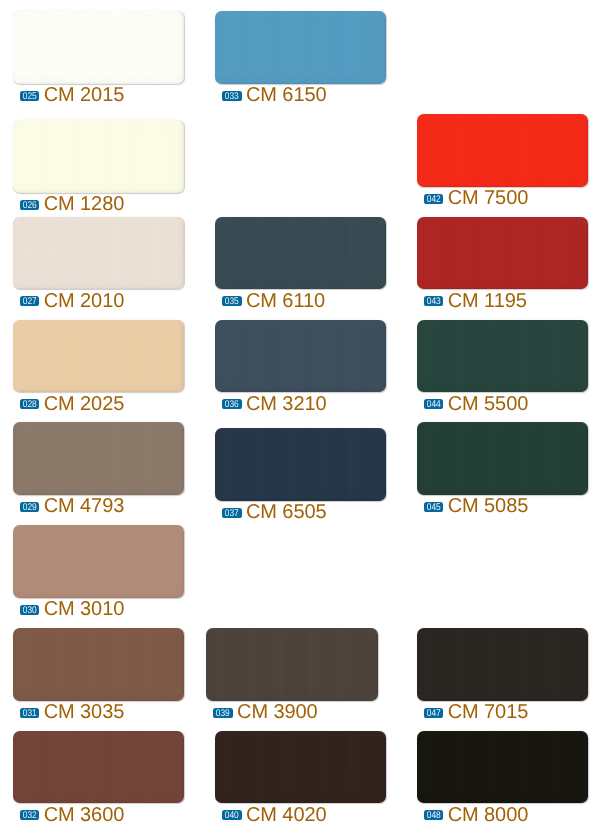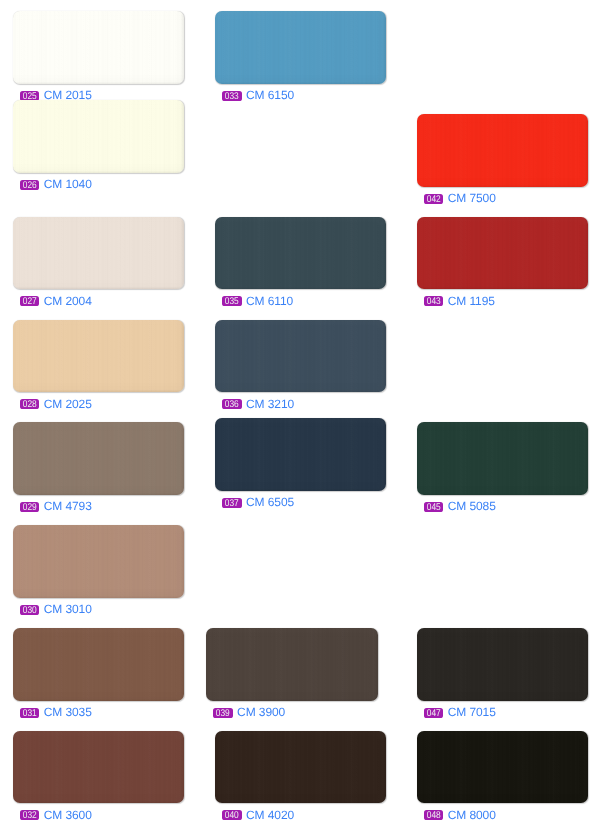--- a/index.html
+++ b/index.html
@@ -54,79 +54,79 @@
   }
 
   .label{
     position:absolute;left:7.3px;top:77.1px;height:15px;
     white-space:nowrap;
   }
   .badge{
     position:absolute;left:0;top:2.6px;
     box-sizing:border-box;
     width:19.6px;height:10px;border-radius:2.6px;
-    background:#a21caf;
+    background:#0369a1;
     color:#efefef;
     font-family:"Liberation Sans",sans-serif;
     font-size:9.8px;line-height:10px;
     text-align:center;
     overflow:hidden;
   }
   .badge > span{
     display:block;
     transform:scaleX(0.855) translateY(1.4px);
     transform-origin:center;
   }
   .name{
     position:absolute;left:23.8px;top:0;
-    font-size:12px;
+    font-size:20px;
     letter-spacing:-0.09px;
     line-height:15px;
-    color:#3b82f6;
+    color:#a16207;
   }
 </style>
 </head>
 <body>
 
 <div class="sheet">
 
   <div class="swatch-cell" style="left:12.6px;top:11.2px">
     <div class="chip" style="background-color: rgb(254, 254, 248);">
       <div class="tex"></div>
       <div class="sheen"></div>
     </div>
     <div class="label">
       <span class="badge">
           <span>025</span>
         </span>
       <span class="name">CM 2015</span>
     </div>
   </div>
-  <div class="swatch-cell" style="left:12.6px;top:100px">
+  <div class="swatch-cell" style="left:12.6px;top:120px">
     <div class="chip" style="background-color: rgb(253, 253, 231);">
       <div class="tex"></div>
       <div class="sheen"></div>
     </div>
     <div class="label">
       <span class="badge">
           <span>026</span>
         </span>
-      <span class="name">CM 1040</span>
+      <span class="name">CM 1280</span>
     </div>
   </div>
   <div class="swatch-cell" style="left:12.6px;top:216.78px">
     <div class="chip" style="background-color: rgb(236, 225, 215);">
       <div class="tex"></div>
       <div class="sheen"></div>
     </div>
     <div class="label">
       <span class="badge">
           <span>027</span>
         </span>
-      <span class="name">CM 2004</span>
+      <span class="name">CM 2010</span>
     </div>
   </div>
   <div class="swatch-cell" style="left:12.6px;top:319.57px">
     <div class="chip" style="background-color: rgb(235, 205, 166);">
       <div class="tex"></div>
       <div class="sheen"></div>
     </div>
     <div class="label">
       <span class="badge">
           <span>028</span>
@@ -212,21 +212,21 @@
       <div class="tex"></div>
       <div class="sheen"></div>
     </div>
     <div class="label">
       <span class="badge">
           <span>036</span>
         </span>
       <span class="name">CM 3210</span>
     </div>
   </div>
-  <div class="swatch-cell" style="left:214.9px;top:418px">
+  <div class="swatch-cell" style="left:214.9px;top:428px">
     <div class="chip" style="background-color: rgb(39, 55, 72);">
       <div class="tex"></div>
       <div class="sheen"></div>
     </div>
     <div class="label">
       <span class="badge">
           <span>037</span>
         </span>
       <span class="name">CM 6505</span>
     </div>
@@ -273,20 +273,32 @@
       <div class="tex"></div>
       <div class="sheen"></div>
     </div>
     <div class="label">
       <span class="badge">
           <span>043</span>
         </span>
       <span class="name">CM 1195</span>
     </div>
   </div>
+  <div class="swatch-cell" style="left:416.6px;top:319.57px">
+    <div class="chip" style="background-color: rgb(39, 69, 61);">
+      <div class="tex"></div>
+      <div class="sheen"></div>
+    </div>
+    <div class="label">
+      <span class="badge">
+          <span>044</span>
+        </span>
+      <span class="name">CM 5500</span>
+    </div>
+  </div>
   <div class="swatch-cell" style="left:416.6px;top:422.36px">
     <div class="chip" style="background-color: rgb(35, 63, 54);">
       <div class="tex"></div>
       <div class="sheen"></div>
     </div>
     <div class="label">
       <span class="badge">
           <span>045</span>
         </span>
       <span class="name">CM 5085</span>

